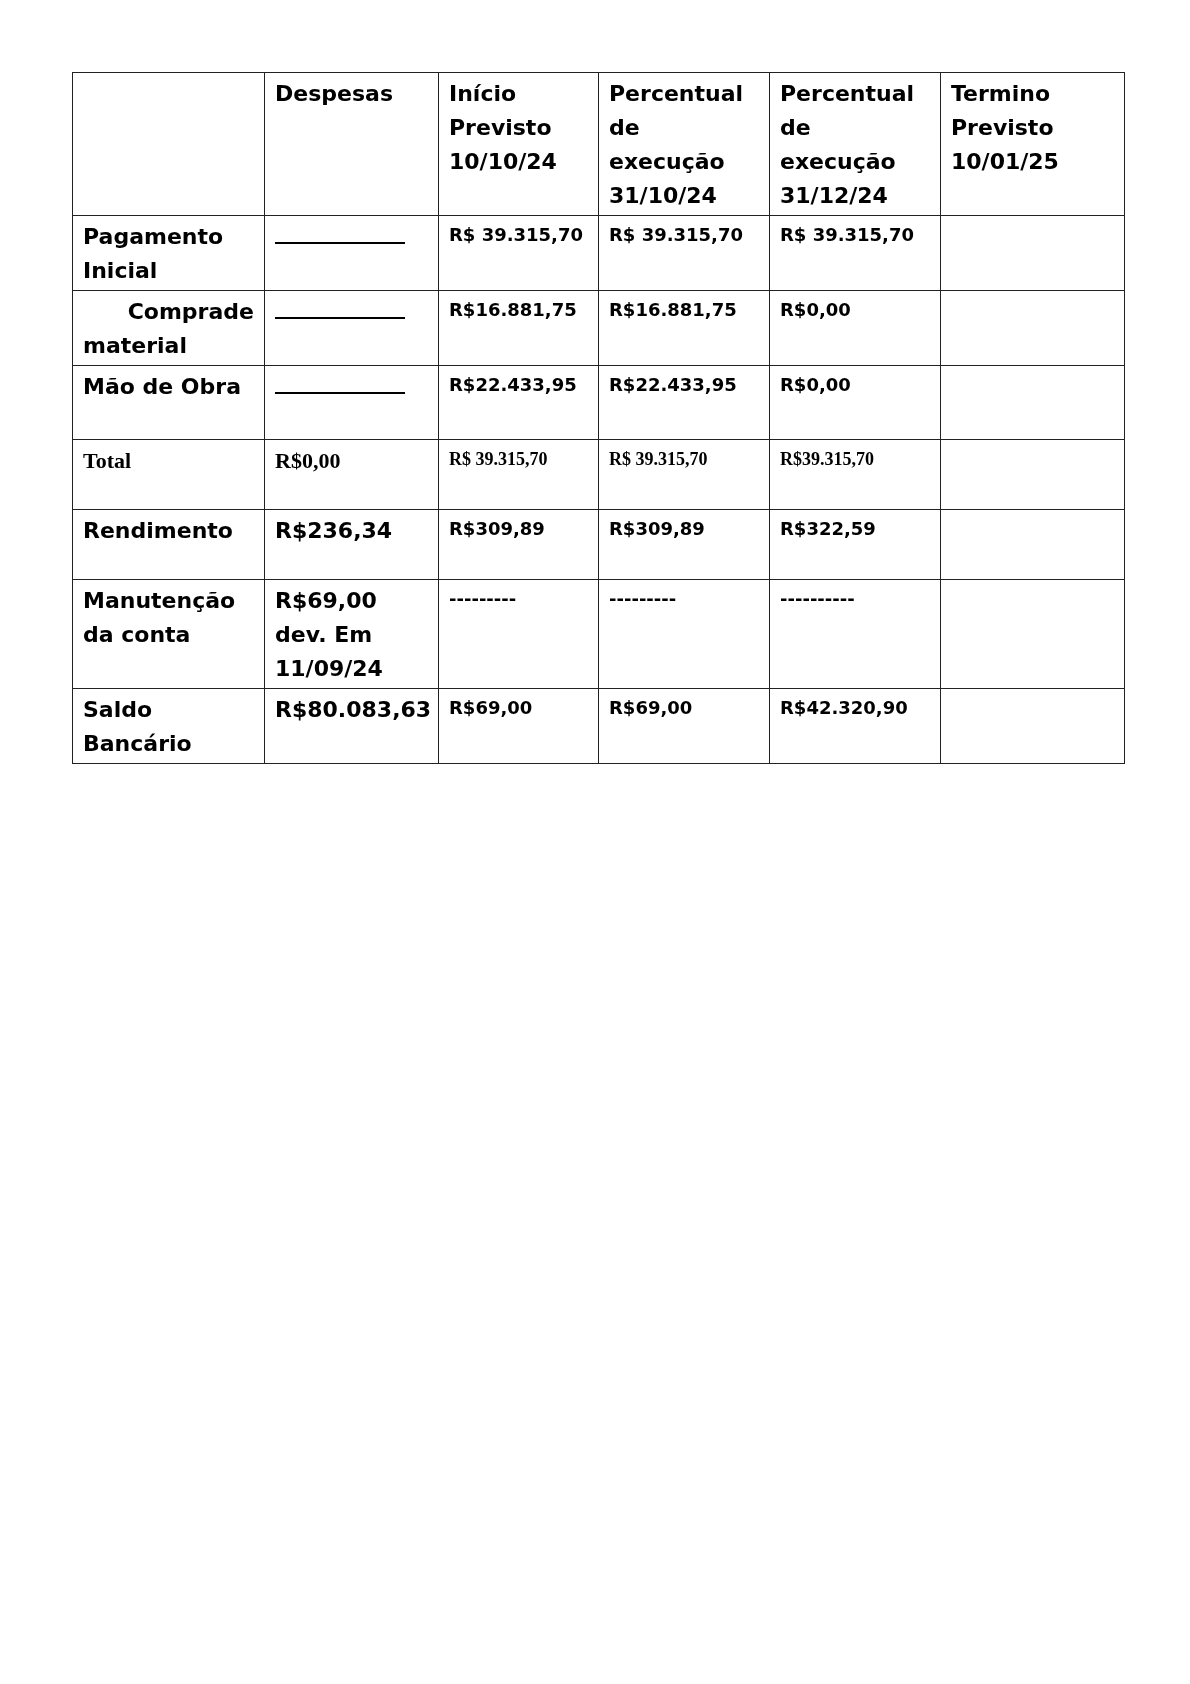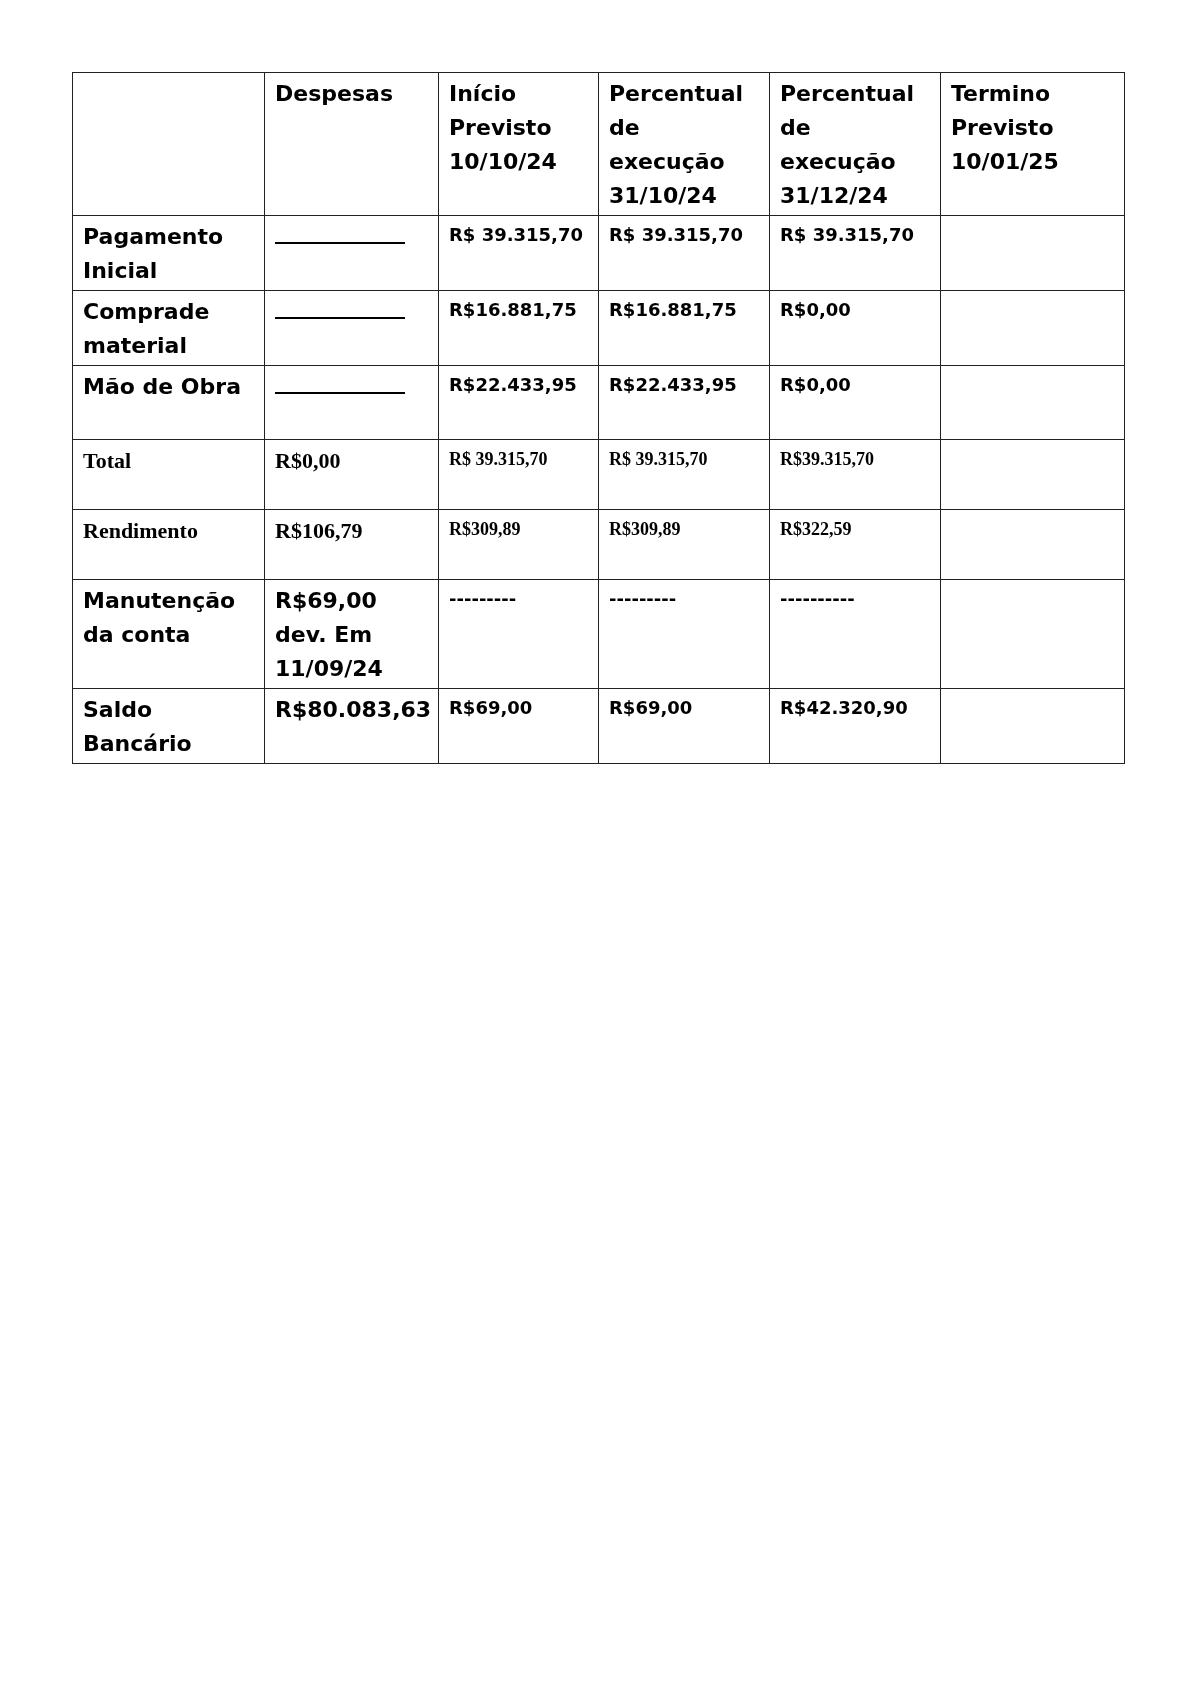--- a/index.html
+++ b/index.html
@@ -17,21 +17,21 @@
     .rowlabel { font-size: 22px; line-height: 34px; }
     .desp { font-size: 22px; line-height: 34px; }
     .val { font-size: 18px; line-height: 26px; padding-top: 6px !important; }
     .justify { text-align: justify; text-align-last: justify; }
     .blank { display: inline-block; border-bottom: 2.5px solid #000; height: 18px; }
     .dash { letter-spacing: 0px; }
     col.c0 { width: 192px; } col.c1 { width: 174px; } col.c2 { width: 160px; }
     col.c3 { width: 171px; } col.c4 { width: 171px; } col.c5 { width: 184px; }
     tr.h-head { height: 115px; padding-left: 46px; }
     tr.h1 { height: 73px; padding-left: 36px; } tr.h2 { height: 70px; } tr.h3 { height: 74px; margin-left: 7px; }
-    tr.h4 { height: 70px; font-family: Liberation Serif, serif; } tr.h5 { height: 70px; } tr.h6 { height: 70px; font-family: Liberation Serif, serif; }
+    tr.h4 { height: 70px; font-family: Liberation Serif, serif; } tr.h5 { height: 70px; } tr.h6 { height: 70px; }
     tr.h7 { height: 70px; } tr.h8 { height: 70px; }
   </style>
 </head>
 <body>
 
 <table class="report">
   <colgroup>
     <col class="c0">
       <col class="c1">
       <col class="c2">
@@ -52,21 +52,21 @@
   <tr class="h1">
     <td class="rowlabel">Pagamento Inicial</td>
     <td class="desp"><span class="blank" style="width:130px"></span></td>
     <td class="val">R$ 39.315,70</td>
     <td class="val">R$ 39.315,70</td>
     <td class="val">R$ 39.315,70</td>
     <td class="val"></td>
   </tr>
 
   <tr class="h2">
-    <td class="rowlabel"><div style="display:flex;justify-content:flex-start">
+    <td class="rowlabel"><div style="display:flex;justify-content:flex-end">
             <span>Compra</span>
             <span>de</span>
           </div><span>material</span></td>
     <td class="desp"><span class="blank" style="width:130px"></span></td>
     <td class="val">R$16.881,75</td>
     <td class="val">R$16.881,75</td>
     <td class="val">R$0,00</td>
     <td class="val"></td>
   </tr>
 
@@ -84,21 +84,21 @@
     <td class="desp">R$0,00</td>
     <td class="val">R$ 39.315,70</td>
     <td class="val">R$ 39.315,70</td>
     <td class="val">R$39.315,70</td>
     <td class="val"></td>
   </tr>
 
 
   <tr class="h6">
     <td class="rowlabel">Rendimento</td>
-    <td class="desp">R$106,79</td>
+    <td class="desp">R$236,34</td>
     <td class="val">R$309,89</td>
     <td class="val">R$309,89</td>
     <td class="val">R$322,59</td>
     <td class="val"></td>
   </tr>
 
   <tr class="h7">
     <td class="rowlabel">Manutenção da conta</td>
     <td class="desp">R$69,00 dev. Em 11/09/24</td>
     <td class="val dash">---------</td>

